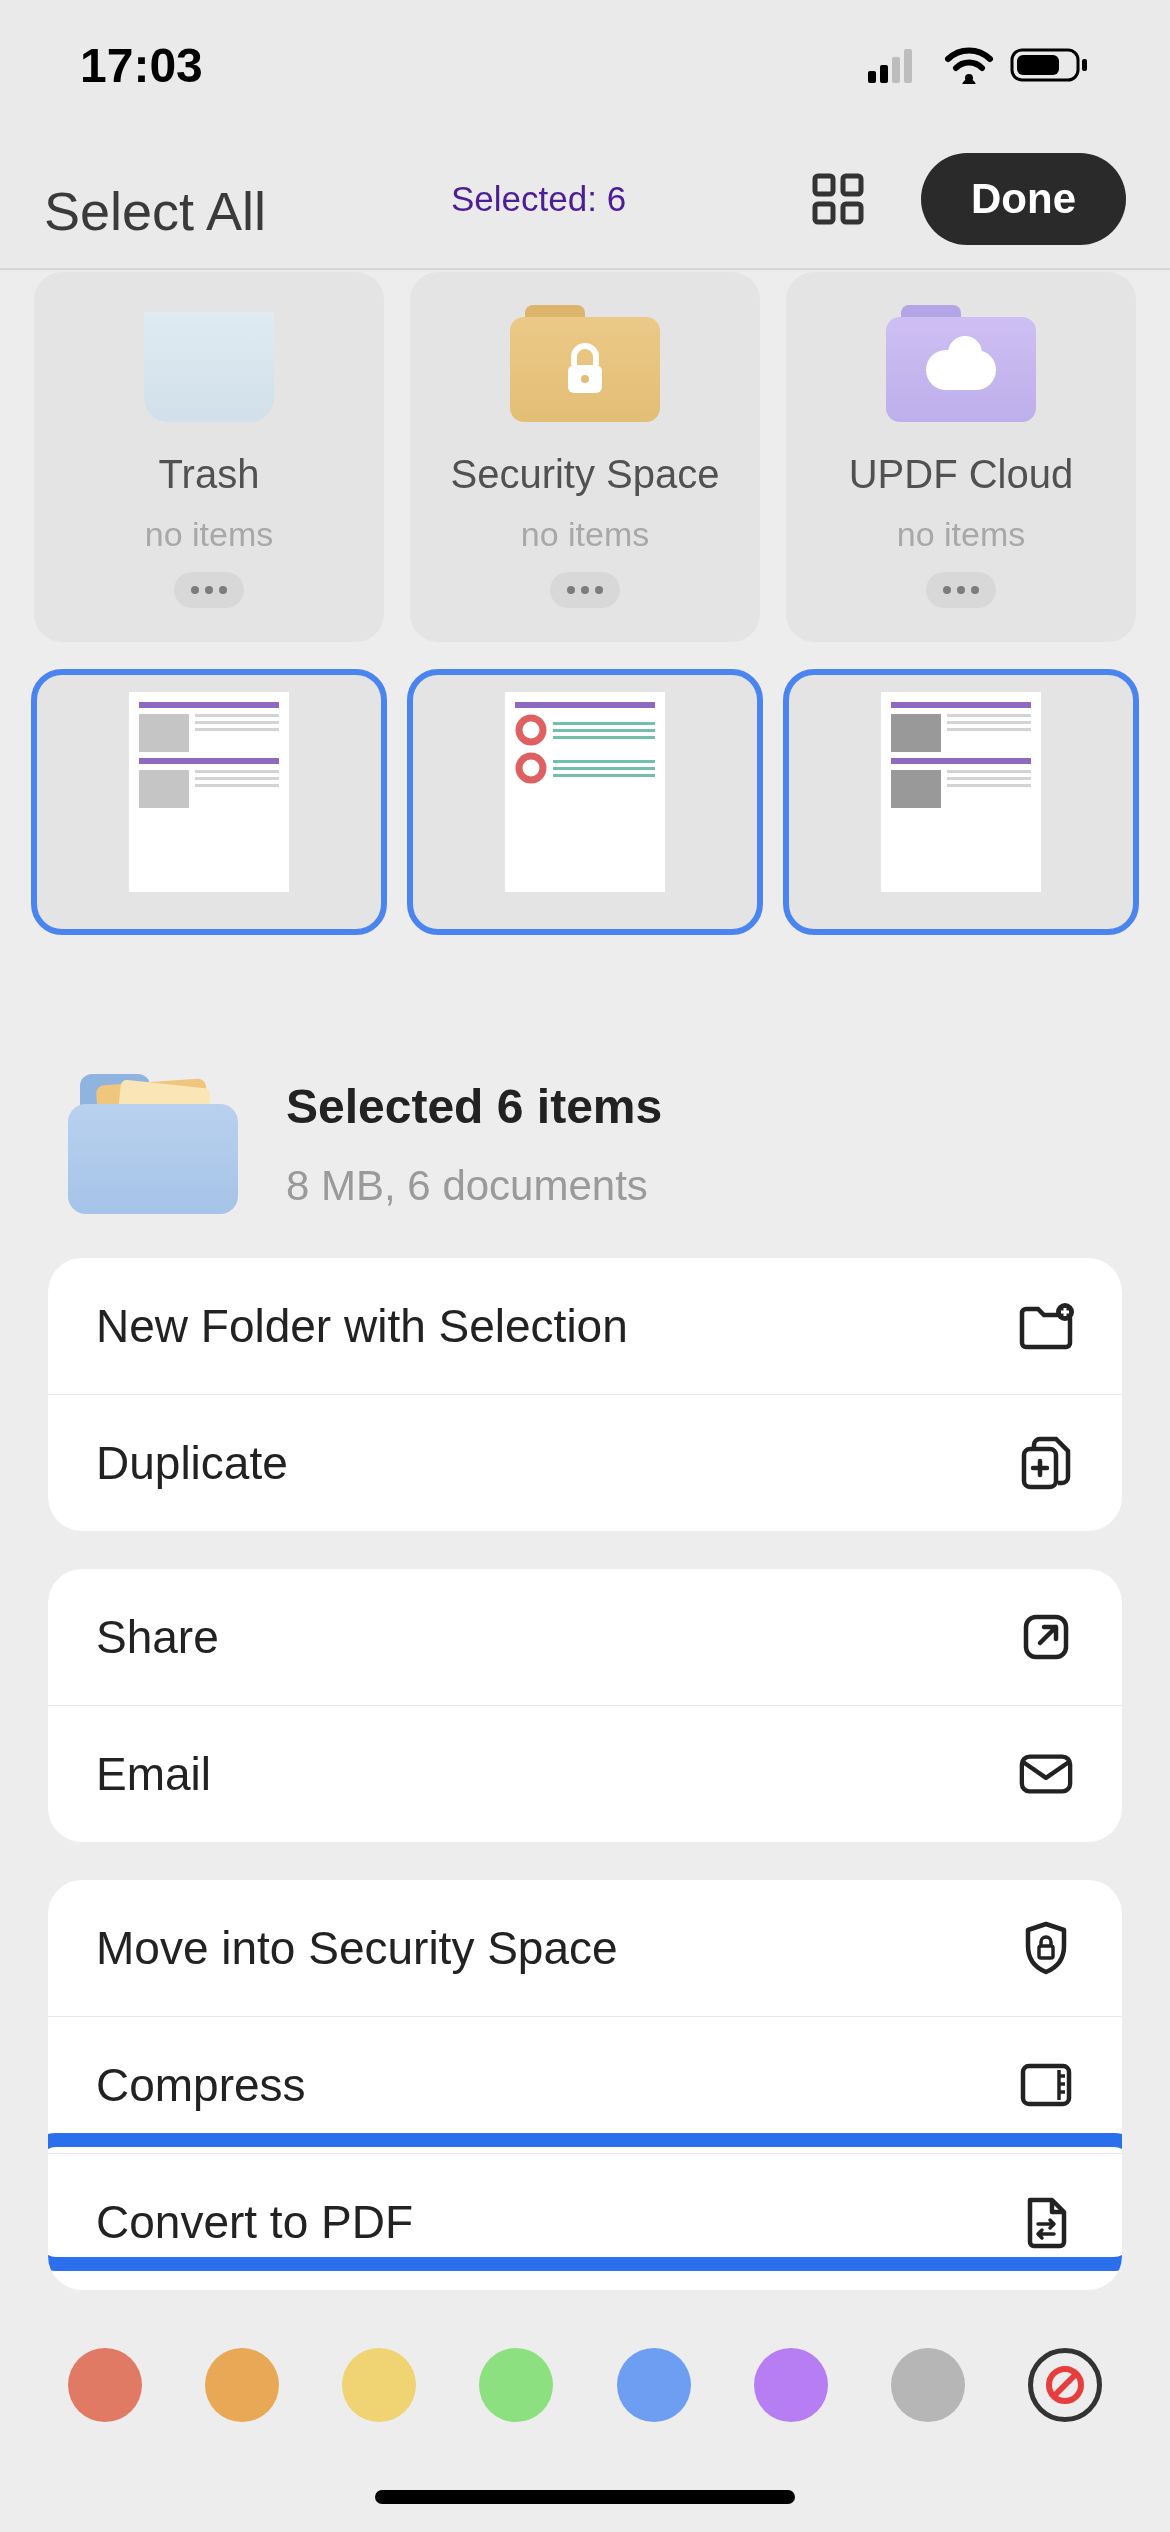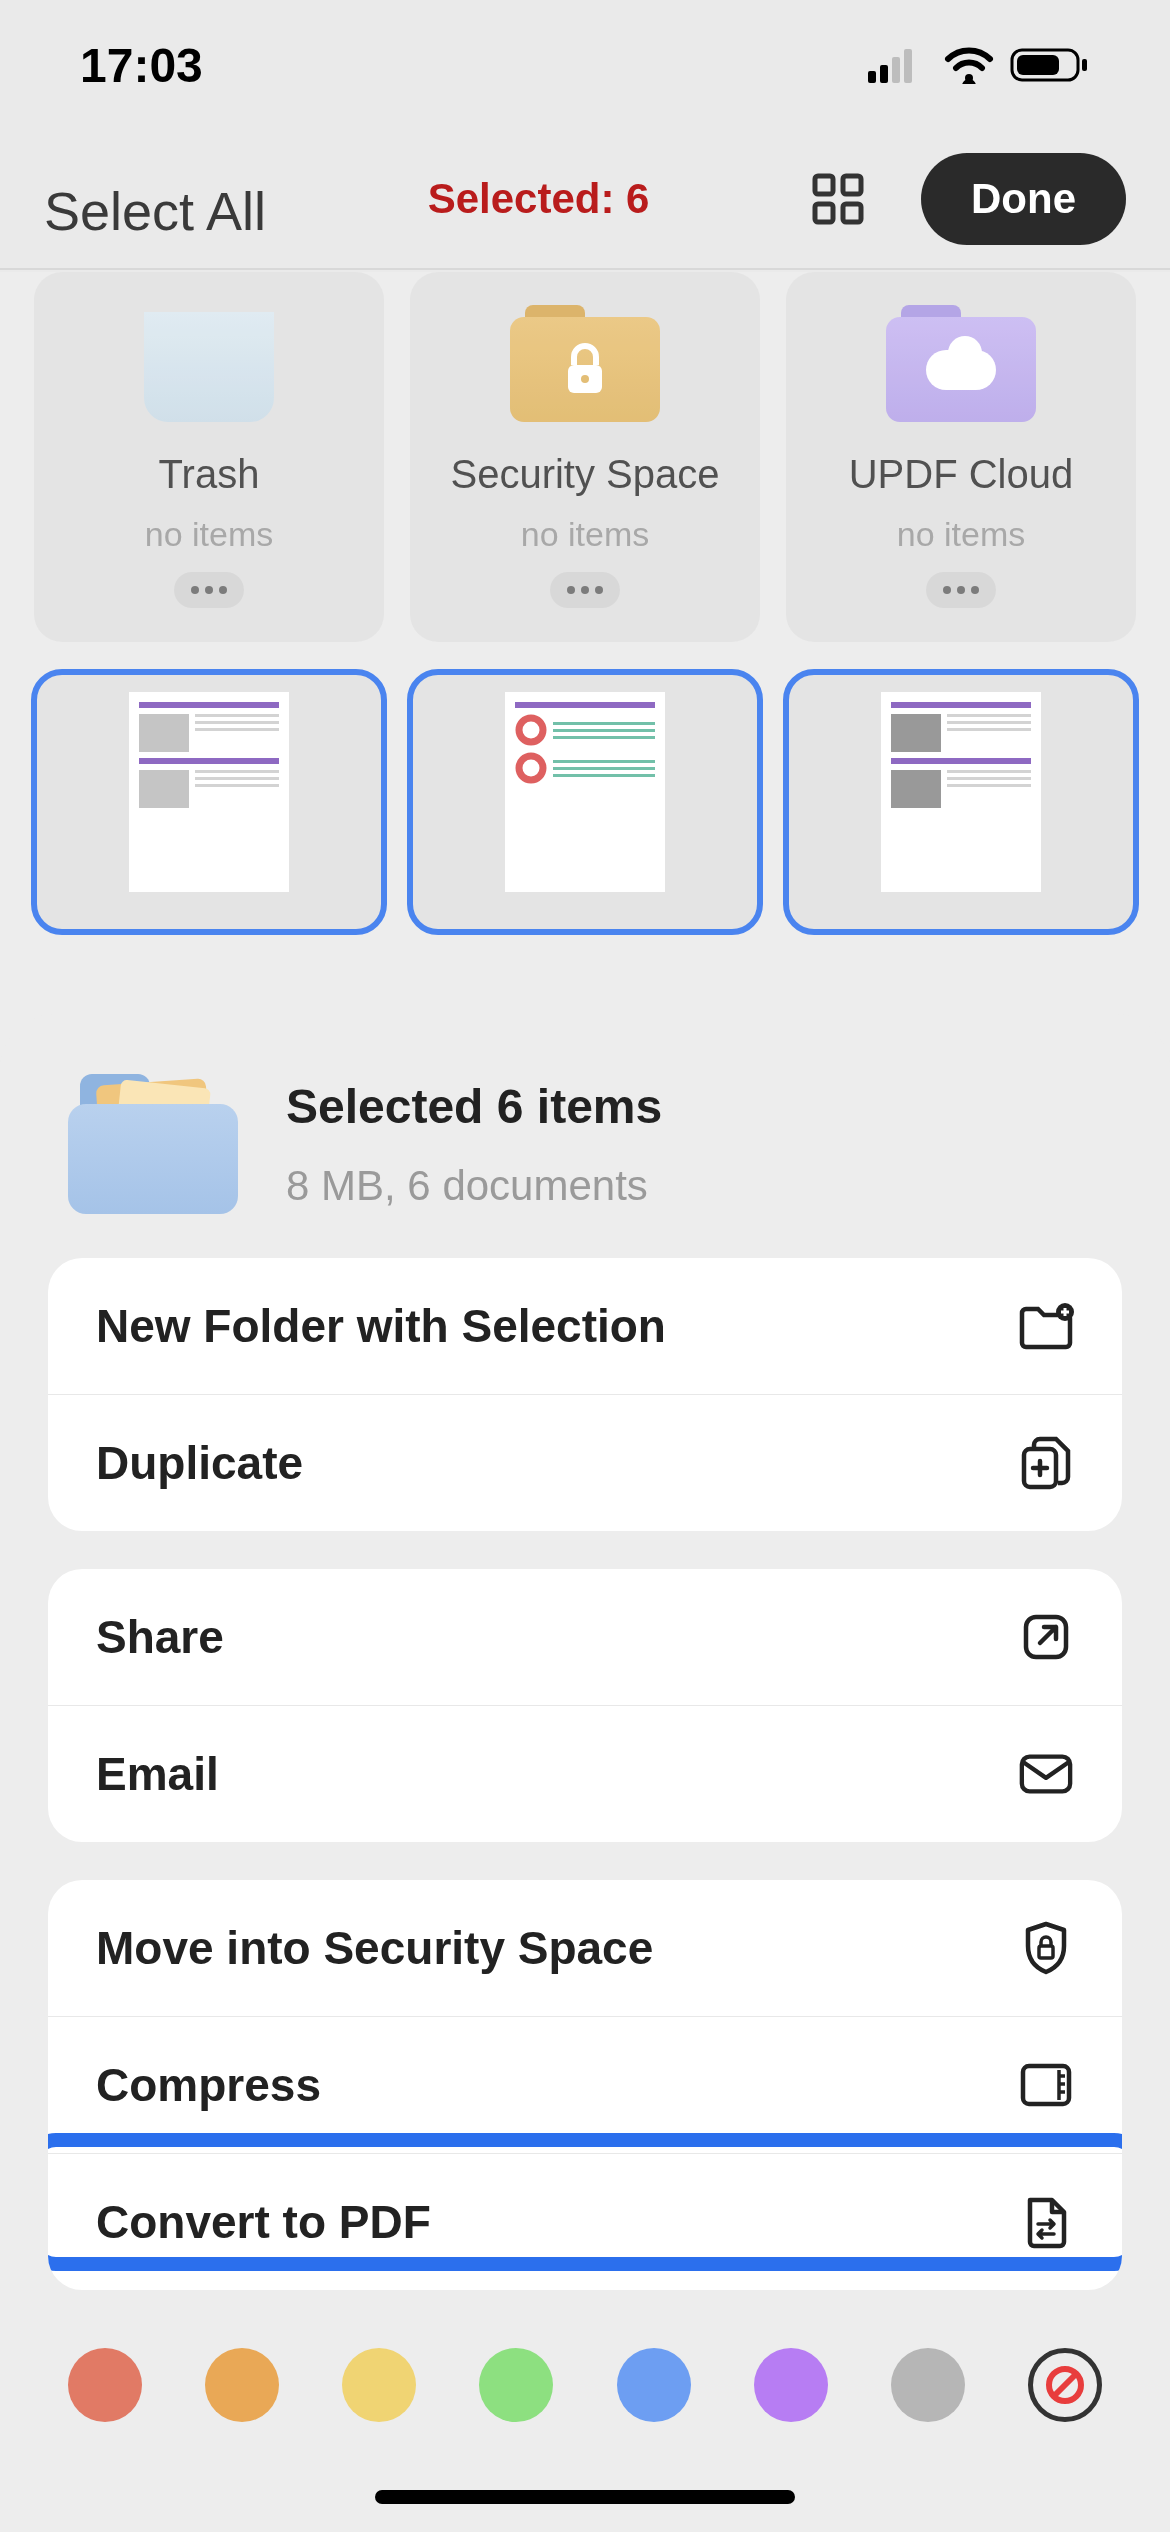--- a/index.html
+++ b/index.html
@@ -43,23 +43,23 @@
       padding: 0 44px;
       border-bottom: 2px solid #d8d8d8;
     }
     .header-select-all {
       font-size: 54px;
       font-weight: 400;
       color: #3a3a3a;
       margin-top: 24px;
     }
     .header-selected {
-      font-size: 42px;
-      font-weight: 700;
-      color: #b91c1c;
+      font-size: 35px;
+      font-weight: 400;
+      color: #4c1d95;
     }
     .header-right {
       display: flex;
       align-items: center;
       gap: 56px;
     }
     .done-btn {
       background: #2a2a2a;
       color: #fff;
       font-size: 42px;
@@ -312,21 +312,21 @@
       align-items: center;
       justify-content: space-between;
       padding: 40px 48px;
       min-height: 128px;
     }
     .action-row + .action-row {
       border-top: 1.5px solid #e8e8e8;
     }
     .action-label {
       font-size: 46px;
-      font-weight: 700;
+      font-weight: 400;
       color: #222;
     }
     .action-icon {
       width: 56px;
       height: 56px;
       display: flex;
       align-items: center;
       justify-content: center;
     }
     .highlight-box {

